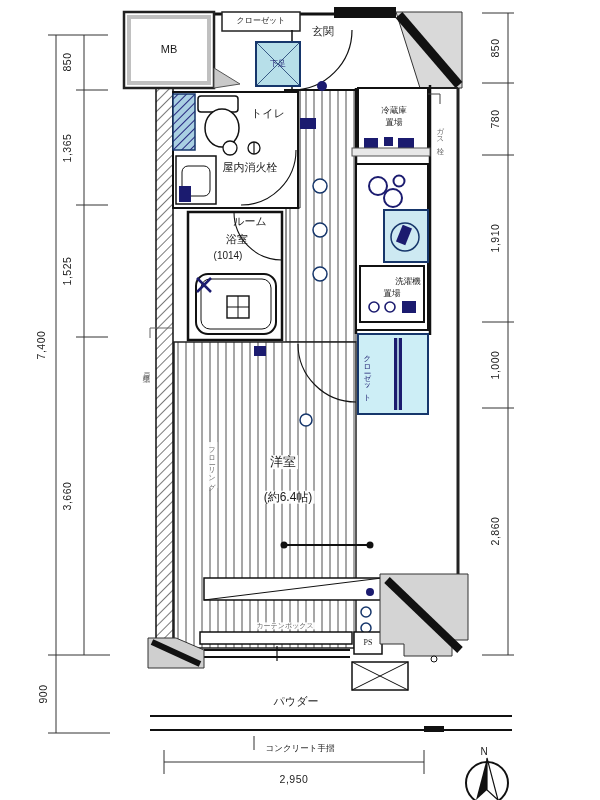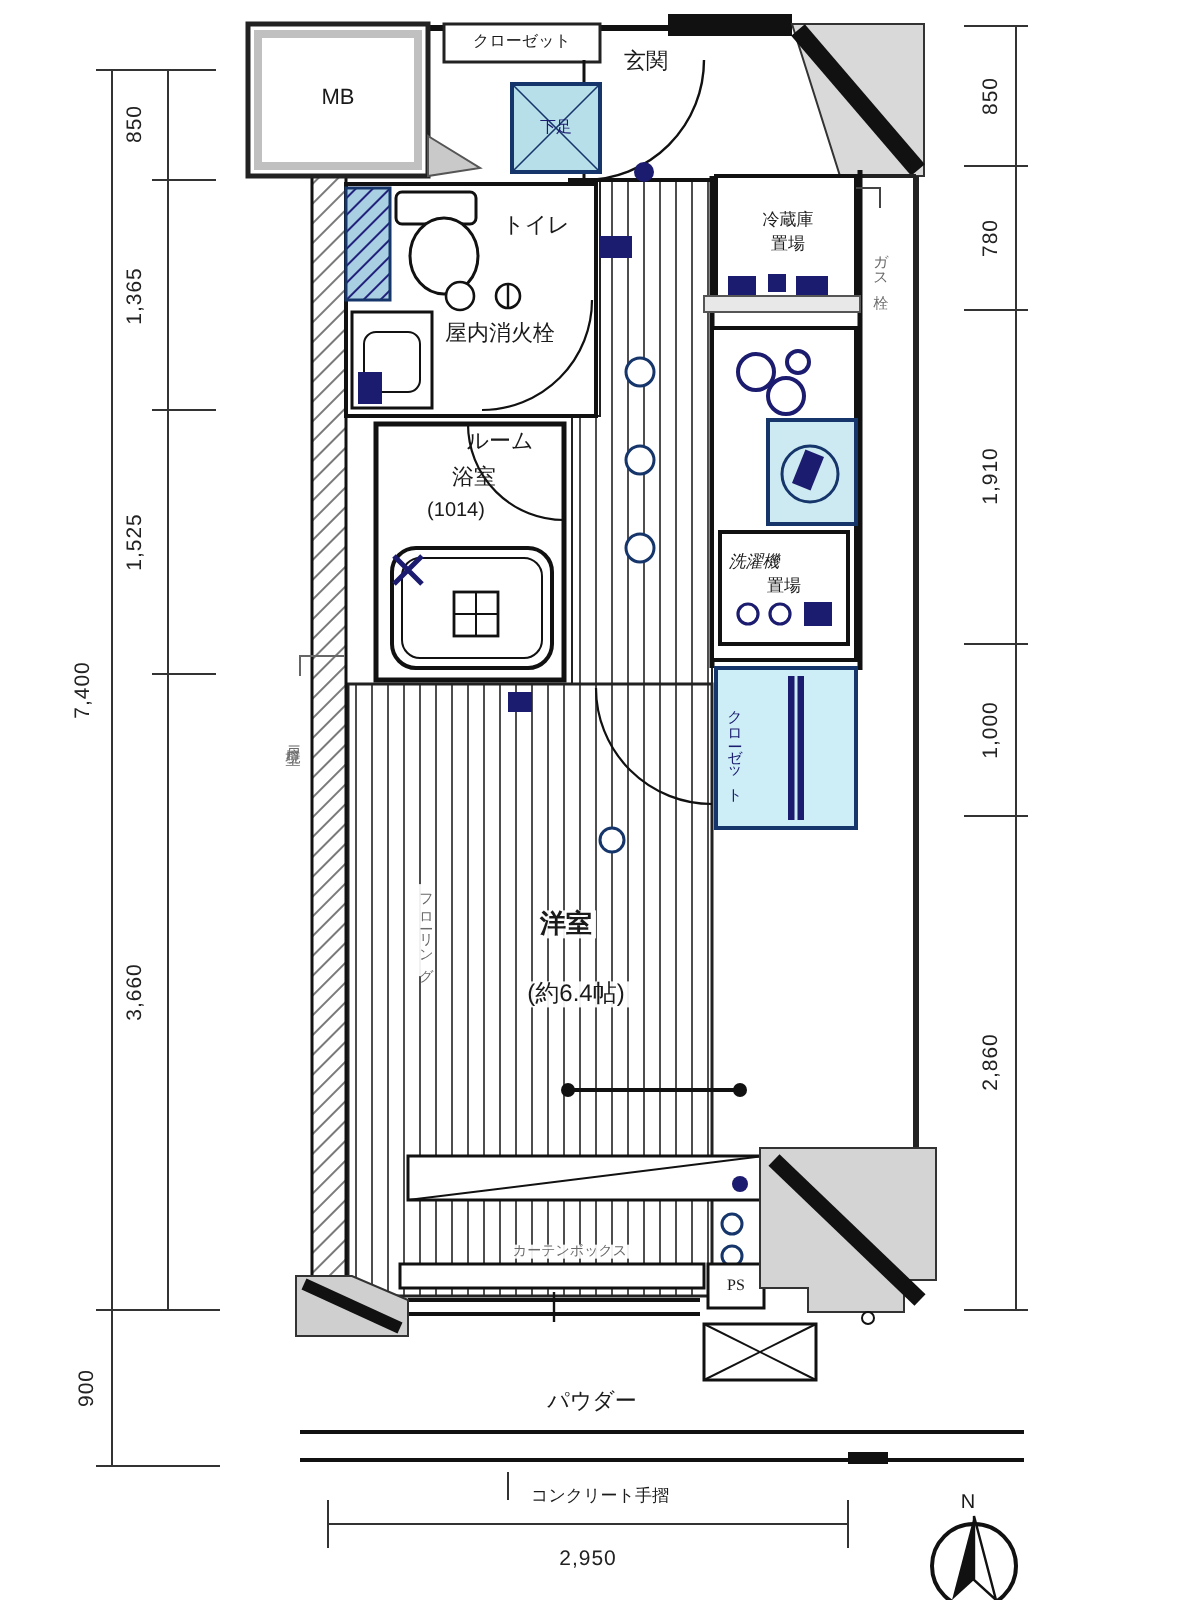--- a/index.html
+++ b/index.html
@@ -8,21 +8,21 @@
   #canvas svg{position:absolute;left:0;top:0;}
   .lbl{position:absolute;transform:translate(-50%,-50%);white-space:nowrap;
        line-height:1.05;text-align:center;color:#1a1a1a;}
   .halo{background:rgba(255,255,255,.92);padding:0 2px;}
   .dim{font-size:10.5px;color:#222;letter-spacing:.5px;}
   .dim-v{transform:translate(-50%,-50%) rotate(-90deg);}
   .vjp{writing-mode:vertical-rl;text-orientation:upright;letter-spacing:1px;}
   .navy{color:#1b1b6f;}
   .grey{color:#6a6a6a;}
   .s7{font-size:7px;} .s75{font-size:7.5px;} .s8{font-size:8px;} .s85{font-size:8.5px;}
-  .s10{font-size:10px;} .s11{font-size:11px;} .s12{font-size:12px;} .s13{font-size:13px;font-weight:bold;}
+  .s10{font-size:10px;} .s11{font-size:11px;} .s12{font-size:12px;} .s13{font-size:13px;font-weight:normal;}
 </style>
 </head>
 <body>
 
 <div id="canvas">
 
 <svg width="600" height="800" viewBox="0 0 600 800">
   <defs>
     <pattern id="floorStripes" width="8" height="8" patternUnits="userSpaceOnUse">
       <rect width="8" height="8" fill="#ffffff"></rect>
@@ -242,21 +242,21 @@
 <div class="lbl s8" style="left:261px;top:21px;">クローゼット</div>
 <div class="lbl s11" style="left:323px;top:32px;">玄関</div>
 <div class="lbl s8 navy" style="left:278px;top:64px;">下足</div>
 <div class="lbl s11 halo" style="left:268px;top:114px;">トイレ</div>
 <div class="lbl s11" style="left:250px;top:168px;">屋内消火栓</div>
 <div class="lbl s11" style="left:250px;top:182px;margin-top:40px;">ルーム</div>
 <div class="lbl s11" style="left:237px;top:240px;">浴室</div>
 <div class="lbl s10" style="left:228px;top:256px;">(1014)</div>
 <div class="lbl s85" style="left:394px;top:110px;">冷蔵庫</div>
 <div class="lbl s85" style="left:394px;top:122px;">置場</div>
-<div class="lbl s85" style="left:377px;top:281px;font-style:italic;">洗濯機</div>
+<div class="lbl s85" style="left:408px;top:281px;">洗濯機</div>
 <div class="lbl s85" style="left:392px;top:293px;">置場</div>
 <div class="lbl s75 grey vjp" style="left:440px;top:132px;">ガス栓</div>
 <div class="lbl s75 navy vjp" style="left:367px;top:374px;">クローゼット</div>
 <div class="lbl s13 halo" style="left:283px;top:462px;">洋室</div>
 <div class="lbl s12 halo" style="left:288px;top:497px;">(約6.4帖)</div>
 <div class="lbl s7 grey vjp halo" style="left:212px;top:465px;">フローリング</div>
 <div class="lbl s75 grey vjp" style="left:146px;top:368px;">戸境壁</div>
 <div class="lbl s7 grey halo" style="left:285px;top:626px;">カーテンボックス</div>
 <div class="lbl s8" style="left:368px;top:643px;font-family:Liberation Serif, serif;">PS</div>
 <div class="lbl s11" style="left:296px;top:702px;">パウダー</div>

